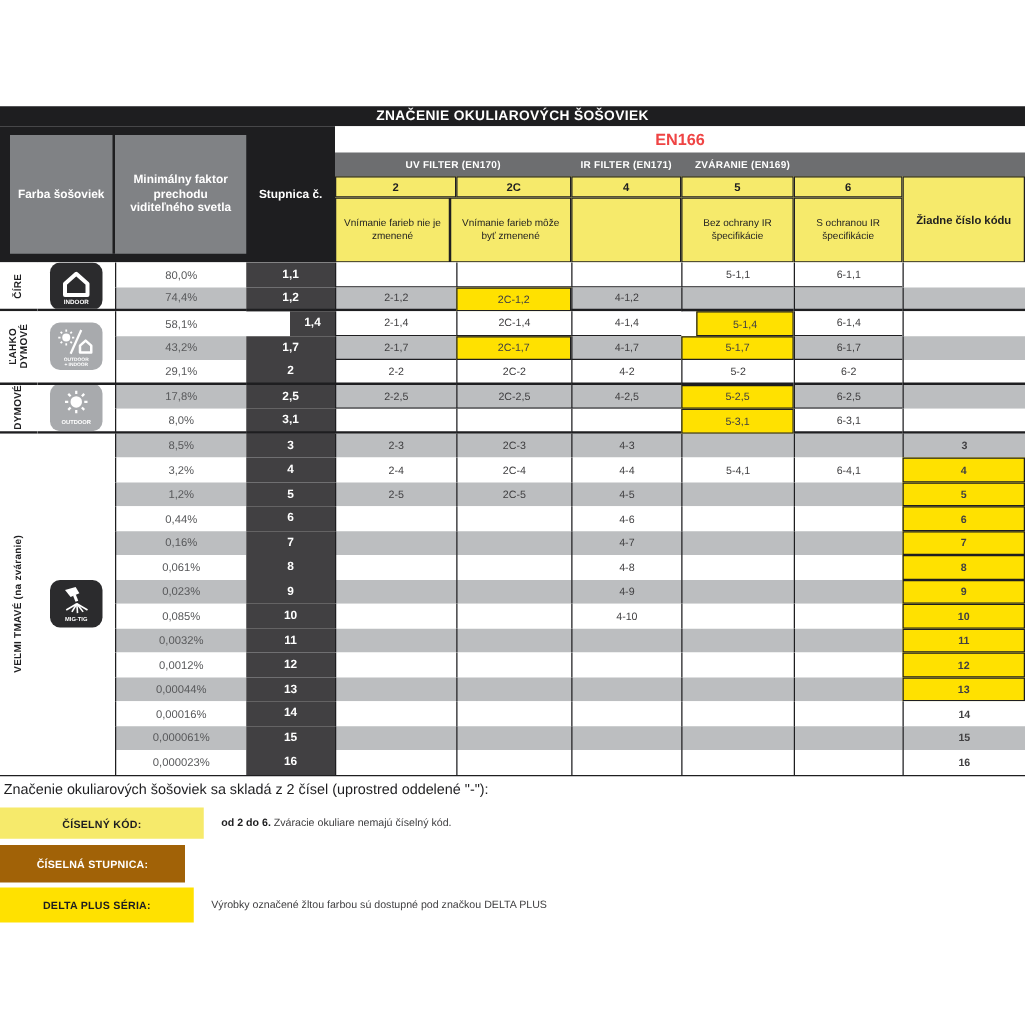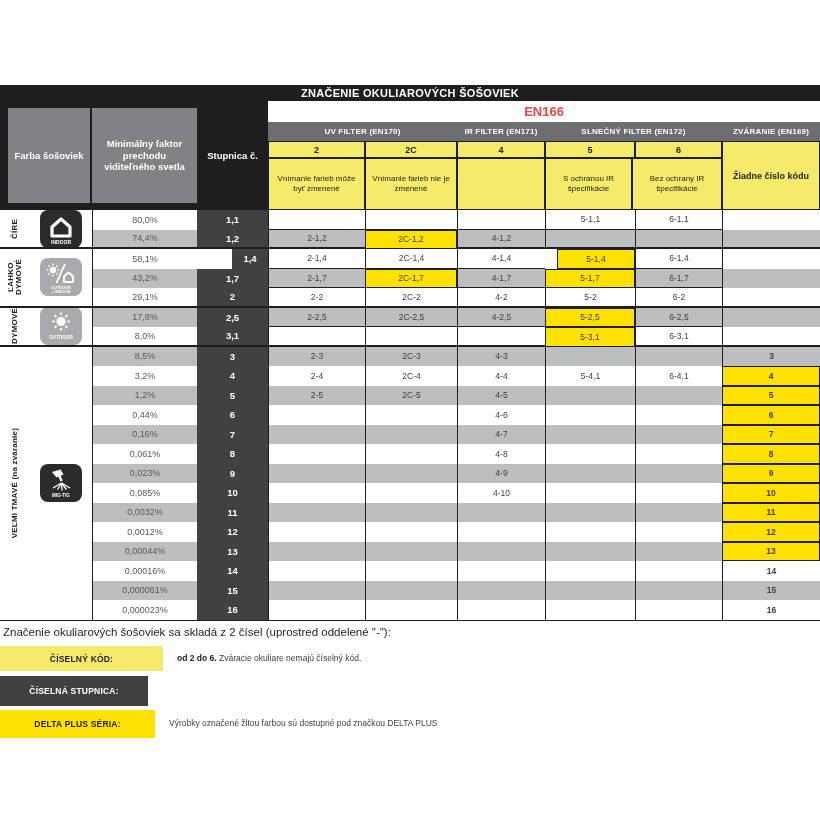--- a/index.html
+++ b/index.html
@@ -57,21 +57,21 @@
   .rot{writing-mode:vertical-rl;transform:rotate(180deg);white-space:pre-line;text-align:center;
     line-height:1.05;font-weight:700;font-size:8px;color:#1e1e20;letter-spacing:.2px;}
 
   
   .legend-title{position:absolute;left:3px;top:626px;font-size:11.5px;color:#1e1e20;}
   .leg-row{position:absolute;left:0;display:flex;align-items:stretch;}
   .lr0{top:646px;height:25px}.lr1{top:676px;height:30px}.lr2{top:710px;height:28px}
   .leg-box{display:flex;align-items:center;justify-content:center;font-weight:700;font-size:8.5px;
     box-sizing:border-box;letter-spacing:.2px;}
   .lb-yellow{background:#f6ea6b;color:#1e1e20;width:163px}
-  .lb-dark{background:#404040;color:#fff;width:148px}
+  .lb-dark{background:#a16207;color:#fff;width:148px}
   .lb-bright{background:#ffe100;color:#1e1e20;width:155px}
   .leg-desc{margin-left:14px;display:flex;flex-direction:column;justify-content:center;
     font-size:8.5px;color:#414042;line-height:1.35;}
   .leg-desc b{color:#1e1e20;}
 </style>
 </head>
 <body>
 
 <div class="sheet">
 
@@ -87,38 +87,37 @@
     <div class="stupnica-label">Stupnica č.</div>
   </div>
 
   <div class="en166row">
     <span>EN166</span>
   </div>
 
   <div class="filterbar">
     <div class="fseg uv">UV FILTER (EN170)</div>
     <div class="fseg ir">IR FILTER (EN171)</div>
-    <div class="fseg sun">SLNEČNÝ FILTER (EN172)</div>
     <div class="fseg weld">ZVÁRANIE (EN169)</div>
   </div>
 
   <div class="subwrap">
     <div class="numrow">
       <div class="ycell num w2">2</div>
       <div class="ycell num w2c">2C</div>
       <div class="ycell num w4">4</div>
       <div class="ycell num w5">5</div>
       <div class="ycell num w6">6</div>
     </div>
     <div class="descrow">
+      <div class="ycell desc w2c">Vnímanie farieb nie je zmenené</div>
       <div class="ycell desc w2">Vnímanie farieb môže byť zmenené</div>
-      <div class="ycell desc w2c">Vnímanie farieb nie je zmenené</div>
       <div class="ycell desc w4"></div>
+      <div class="ycell desc w5">Bez ochrany IR špecifikácie</div>
       <div class="ycell desc w6">S ochranou IR špecifikácie</div>
-      <div class="ycell desc w5">Bez ochrany IR špecifikácie</div>
     </div>
     <div class="weldcell">Žiadne číslo kódu</div>
   </div>
 
   <div class="tbody" id="tbody">
       <div class="c glabel group-end" style="grid-area: 1 / 1 / span 2;">
         <span class="rot">ČÍRE</span>
       </div>
       <div class="c gicon group-end" style="grid-area: 1 / 2 / span 2;">
         <svg width="44" height="40" viewBox="0 0 44 40">

